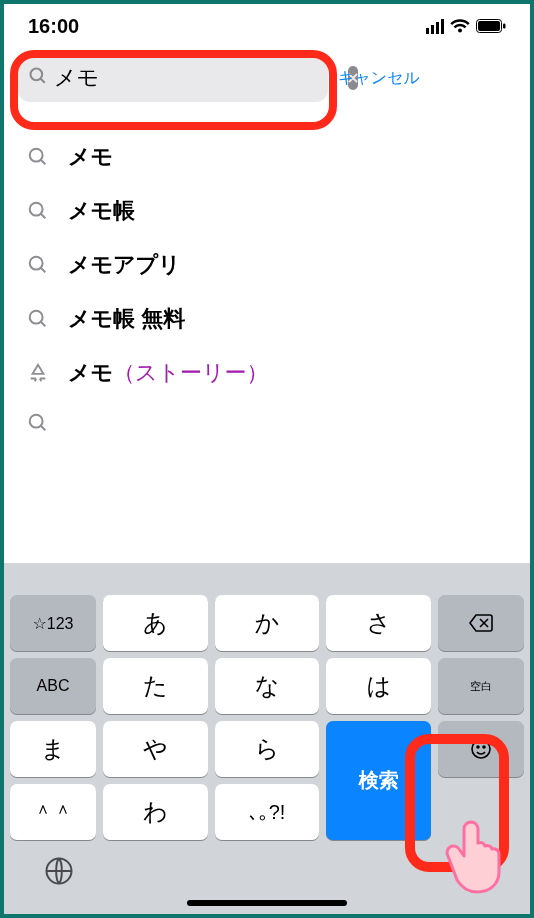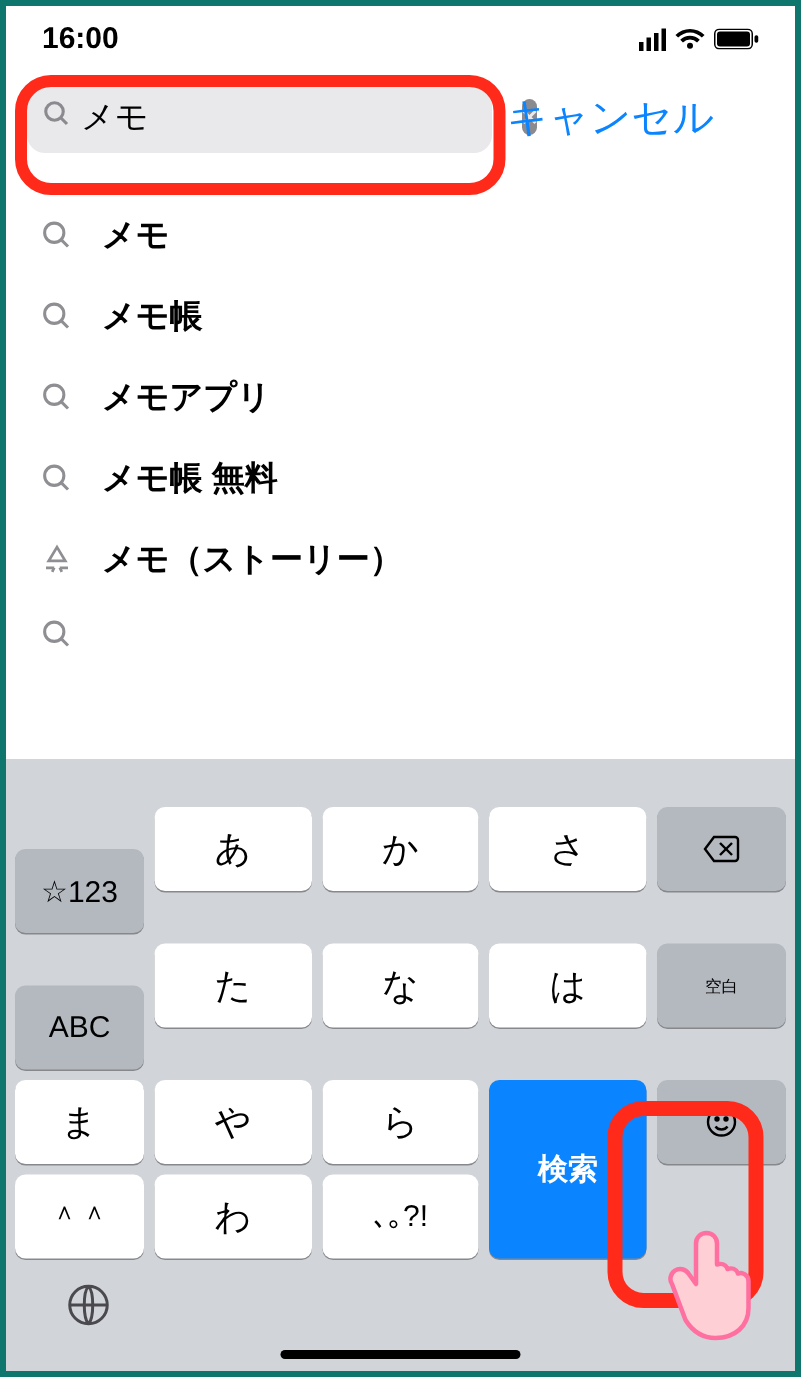--- a/index.html
+++ b/index.html
@@ -15,35 +15,35 @@
     .wifi svg, .battery svg { display:block }
 
     
     .searchbar-row { display:flex; align-items:center; padding:6px 14px 10px 14px; gap:10px; }
     .highlight-red { position:absolute; border:8px solid #ff2a1a; border-radius:24px; pointer-events:none; z-index:5; }
     .highlight-search { left:6px; top:46px; width:327px; height:80px; }
     .search-field { flex:1; height:48px; background:#e9e9ec; border-radius:12px; display:flex; align-items:center; padding:0 10px; gap:6px; max-width:310px; }
     .search-field input { border:none; background:transparent; font-size:22px; outline:none; flex:1; font-family:inherit; caret-color:#1877f2; }
     .search-icon,.list-icon { color:#8b8b8f; }
     .clear-btn { width:24px; height:24px; border-radius:12px; background:#8b8b8f; display:flex; align-items:center; justify-content:center; color:#e9e9ec; font-size:14px; cursor:pointer; }
-    .cancel { color:#0a84ff; font-size:27px; white-space:nowrap; }
+    .cancel { color:#0a84ff; font-size:16px; white-space:nowrap; }
 
     
     .results { padding-top:18px; }
     .result-row { display:flex; align-items:center; gap:18px; padding:12px 22px; font-size:22px; font-weight:600; }
-    .gray-txt { color:#000000; font-weight:700; }
+    .gray-txt { color:#a21caf; font-weight:400; }
     .list-icon { width:24px; display:flex; justify-content:center; color:#8e8e93; }
 
     
     .keyboard { position:absolute; bottom:0; left:0; right:0; background:#d1d4d9; padding-top:12px; }
     .candidate-bar { height:20px; }
     .key-grid { display:grid; grid-template-columns:86px 1fr 1fr 1fr 86px; gap:7px; padding:0 6px 6px 6px; }
     .key { background:#fff; border-radius:7px; box-shadow:0 1px 0 #87888c; display:flex; align-items:center; justify-content:center; height:56px; font-size:24px; font-weight:400; cursor:pointer; }
     .key.fn { background:#b4b9c0; font-size:11px; font-weight:500; }
-    .key.small { font-size:20px;margin-top:28px; }
+    .key.small { font-size:16px; }
     .key.search { background:#0a84ff; color:#ffffff; grid-row:span 2; height:119px; font-size:20px; font-weight:600; }
     .bottom-row { display:flex; justify-content:space-between; align-items:center; padding:10px 40px 6px 40px; }
     .globe,.mic { color:#4a4a4e; cursor:pointer; }
     .home-indicator { width:160px; height:6px; background:#000; border-radius:3px; margin:4px auto 8px auto; }
 
     .highlight-search-key { left:401px; top:730px; width:104px; height:138px; border-width:10px; }
 
     
     .pointer { position:absolute; left:440px; top:800px; z-index:6; }
   </style>

